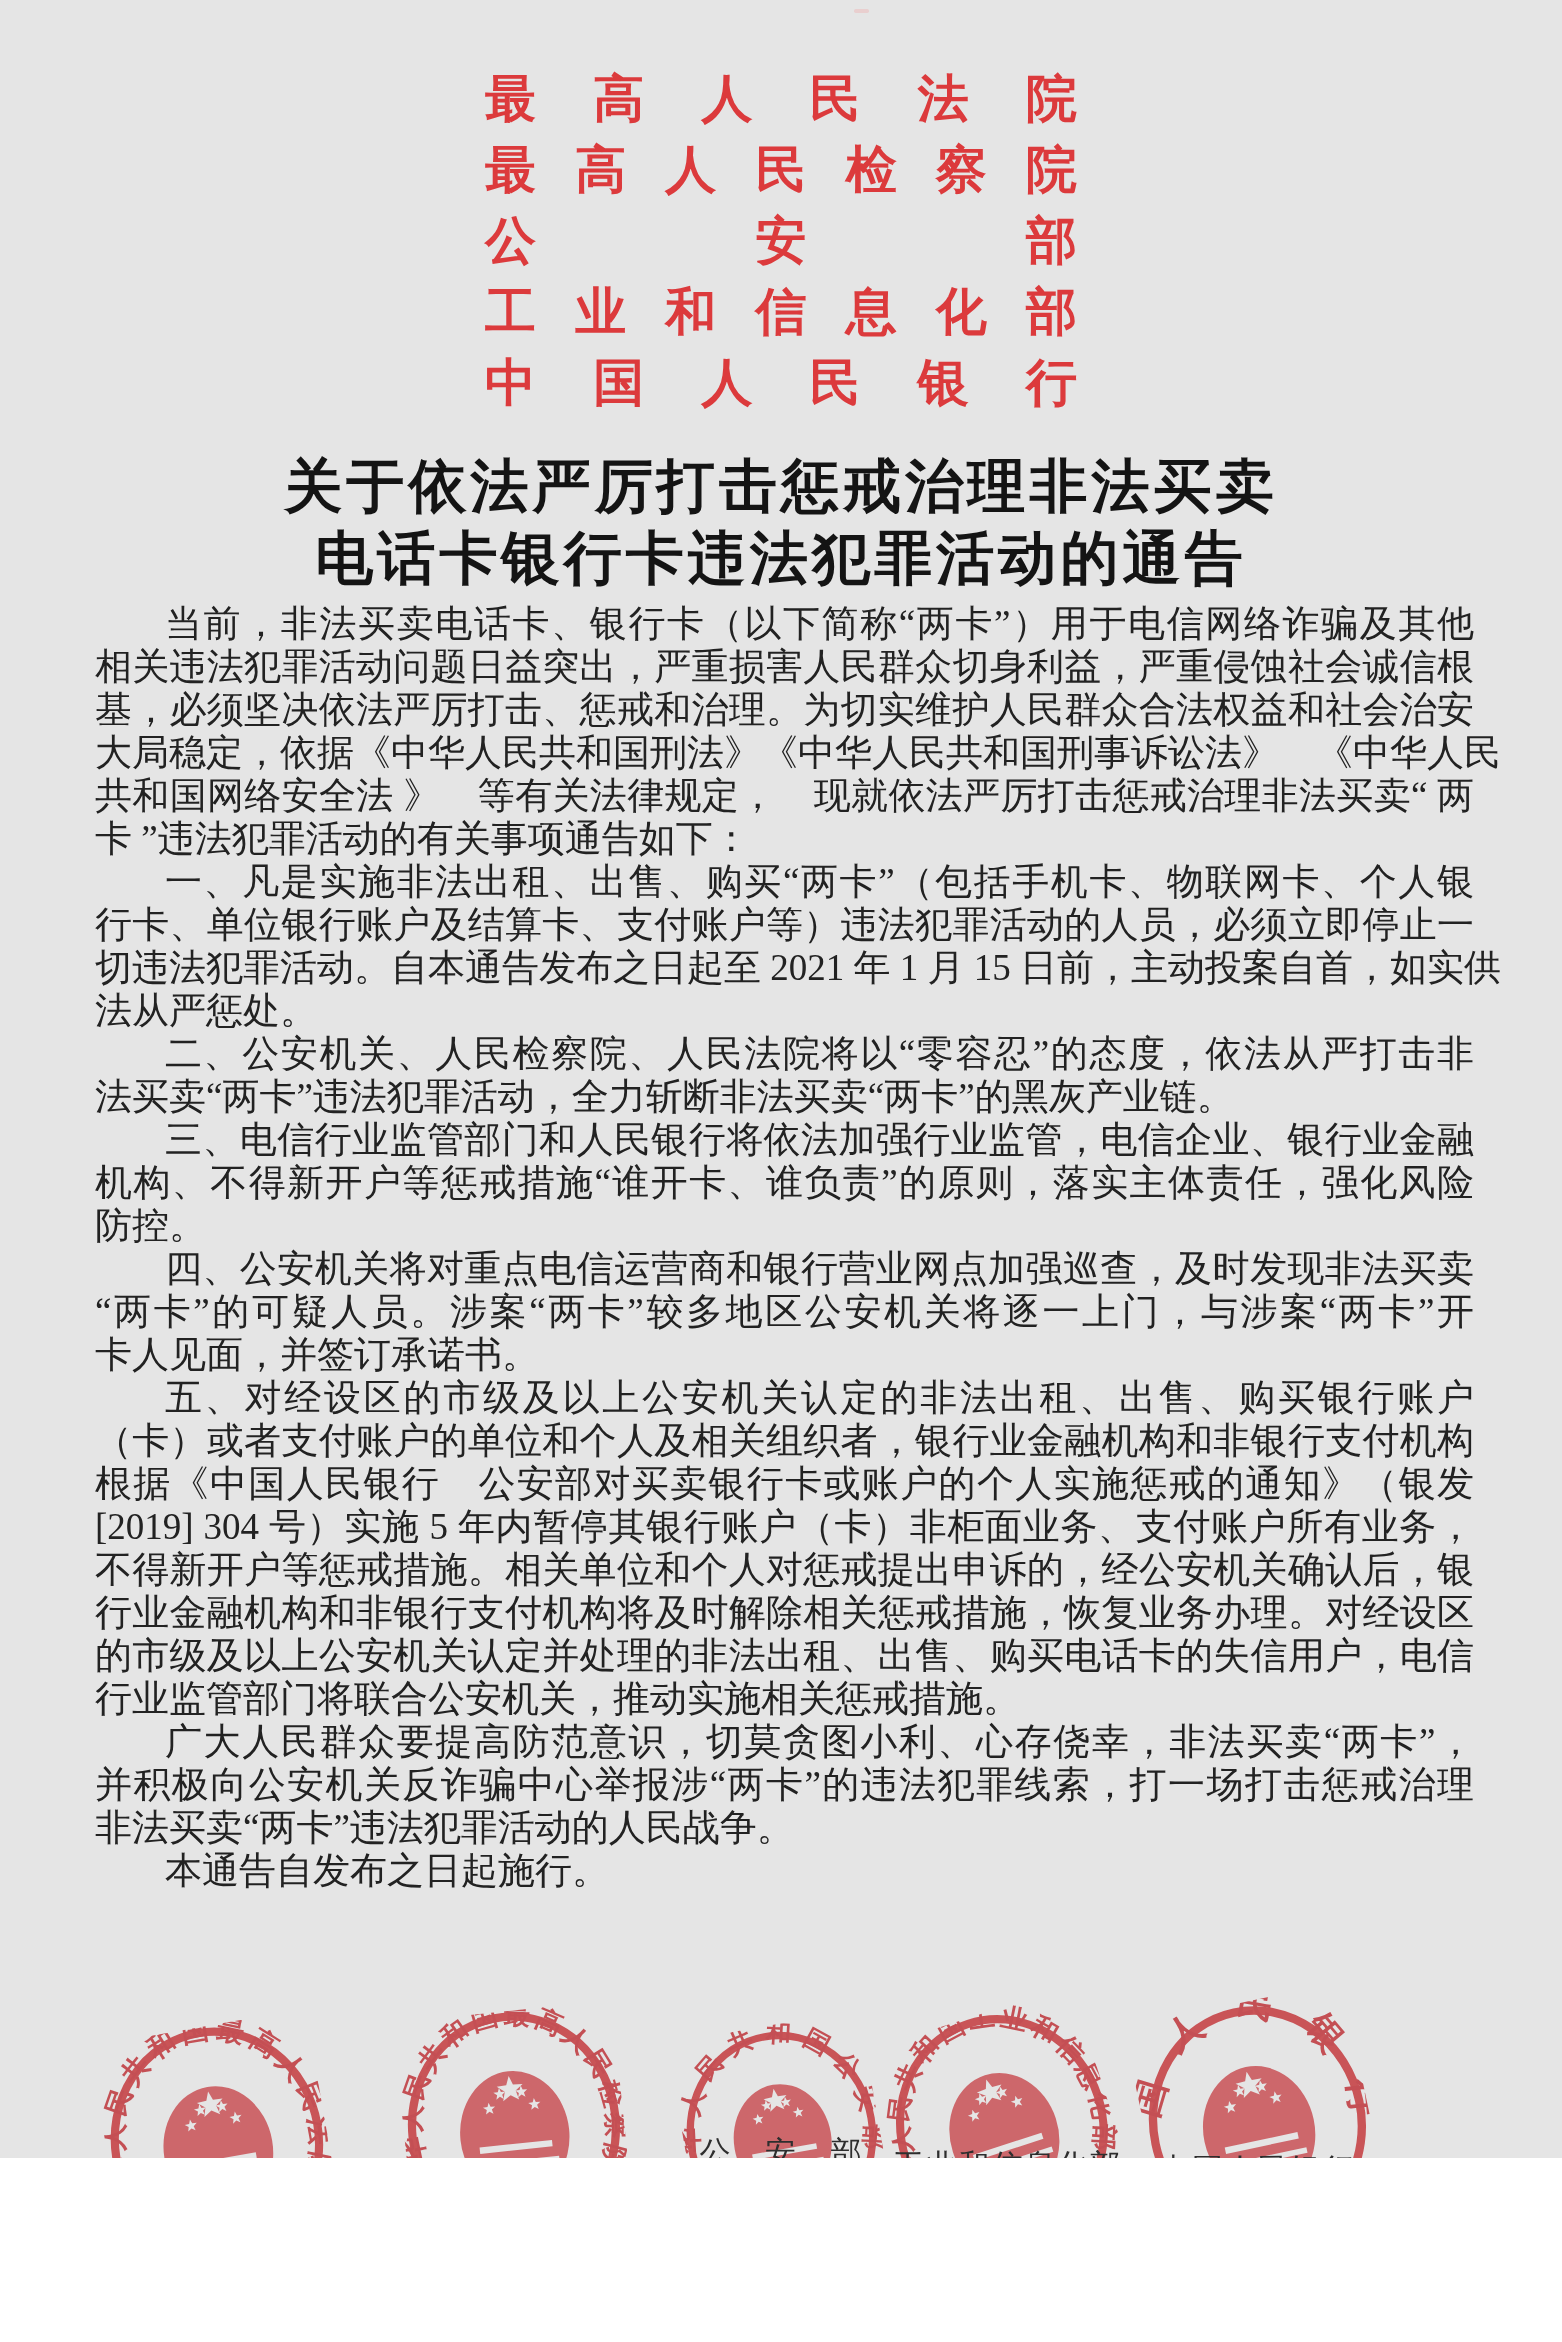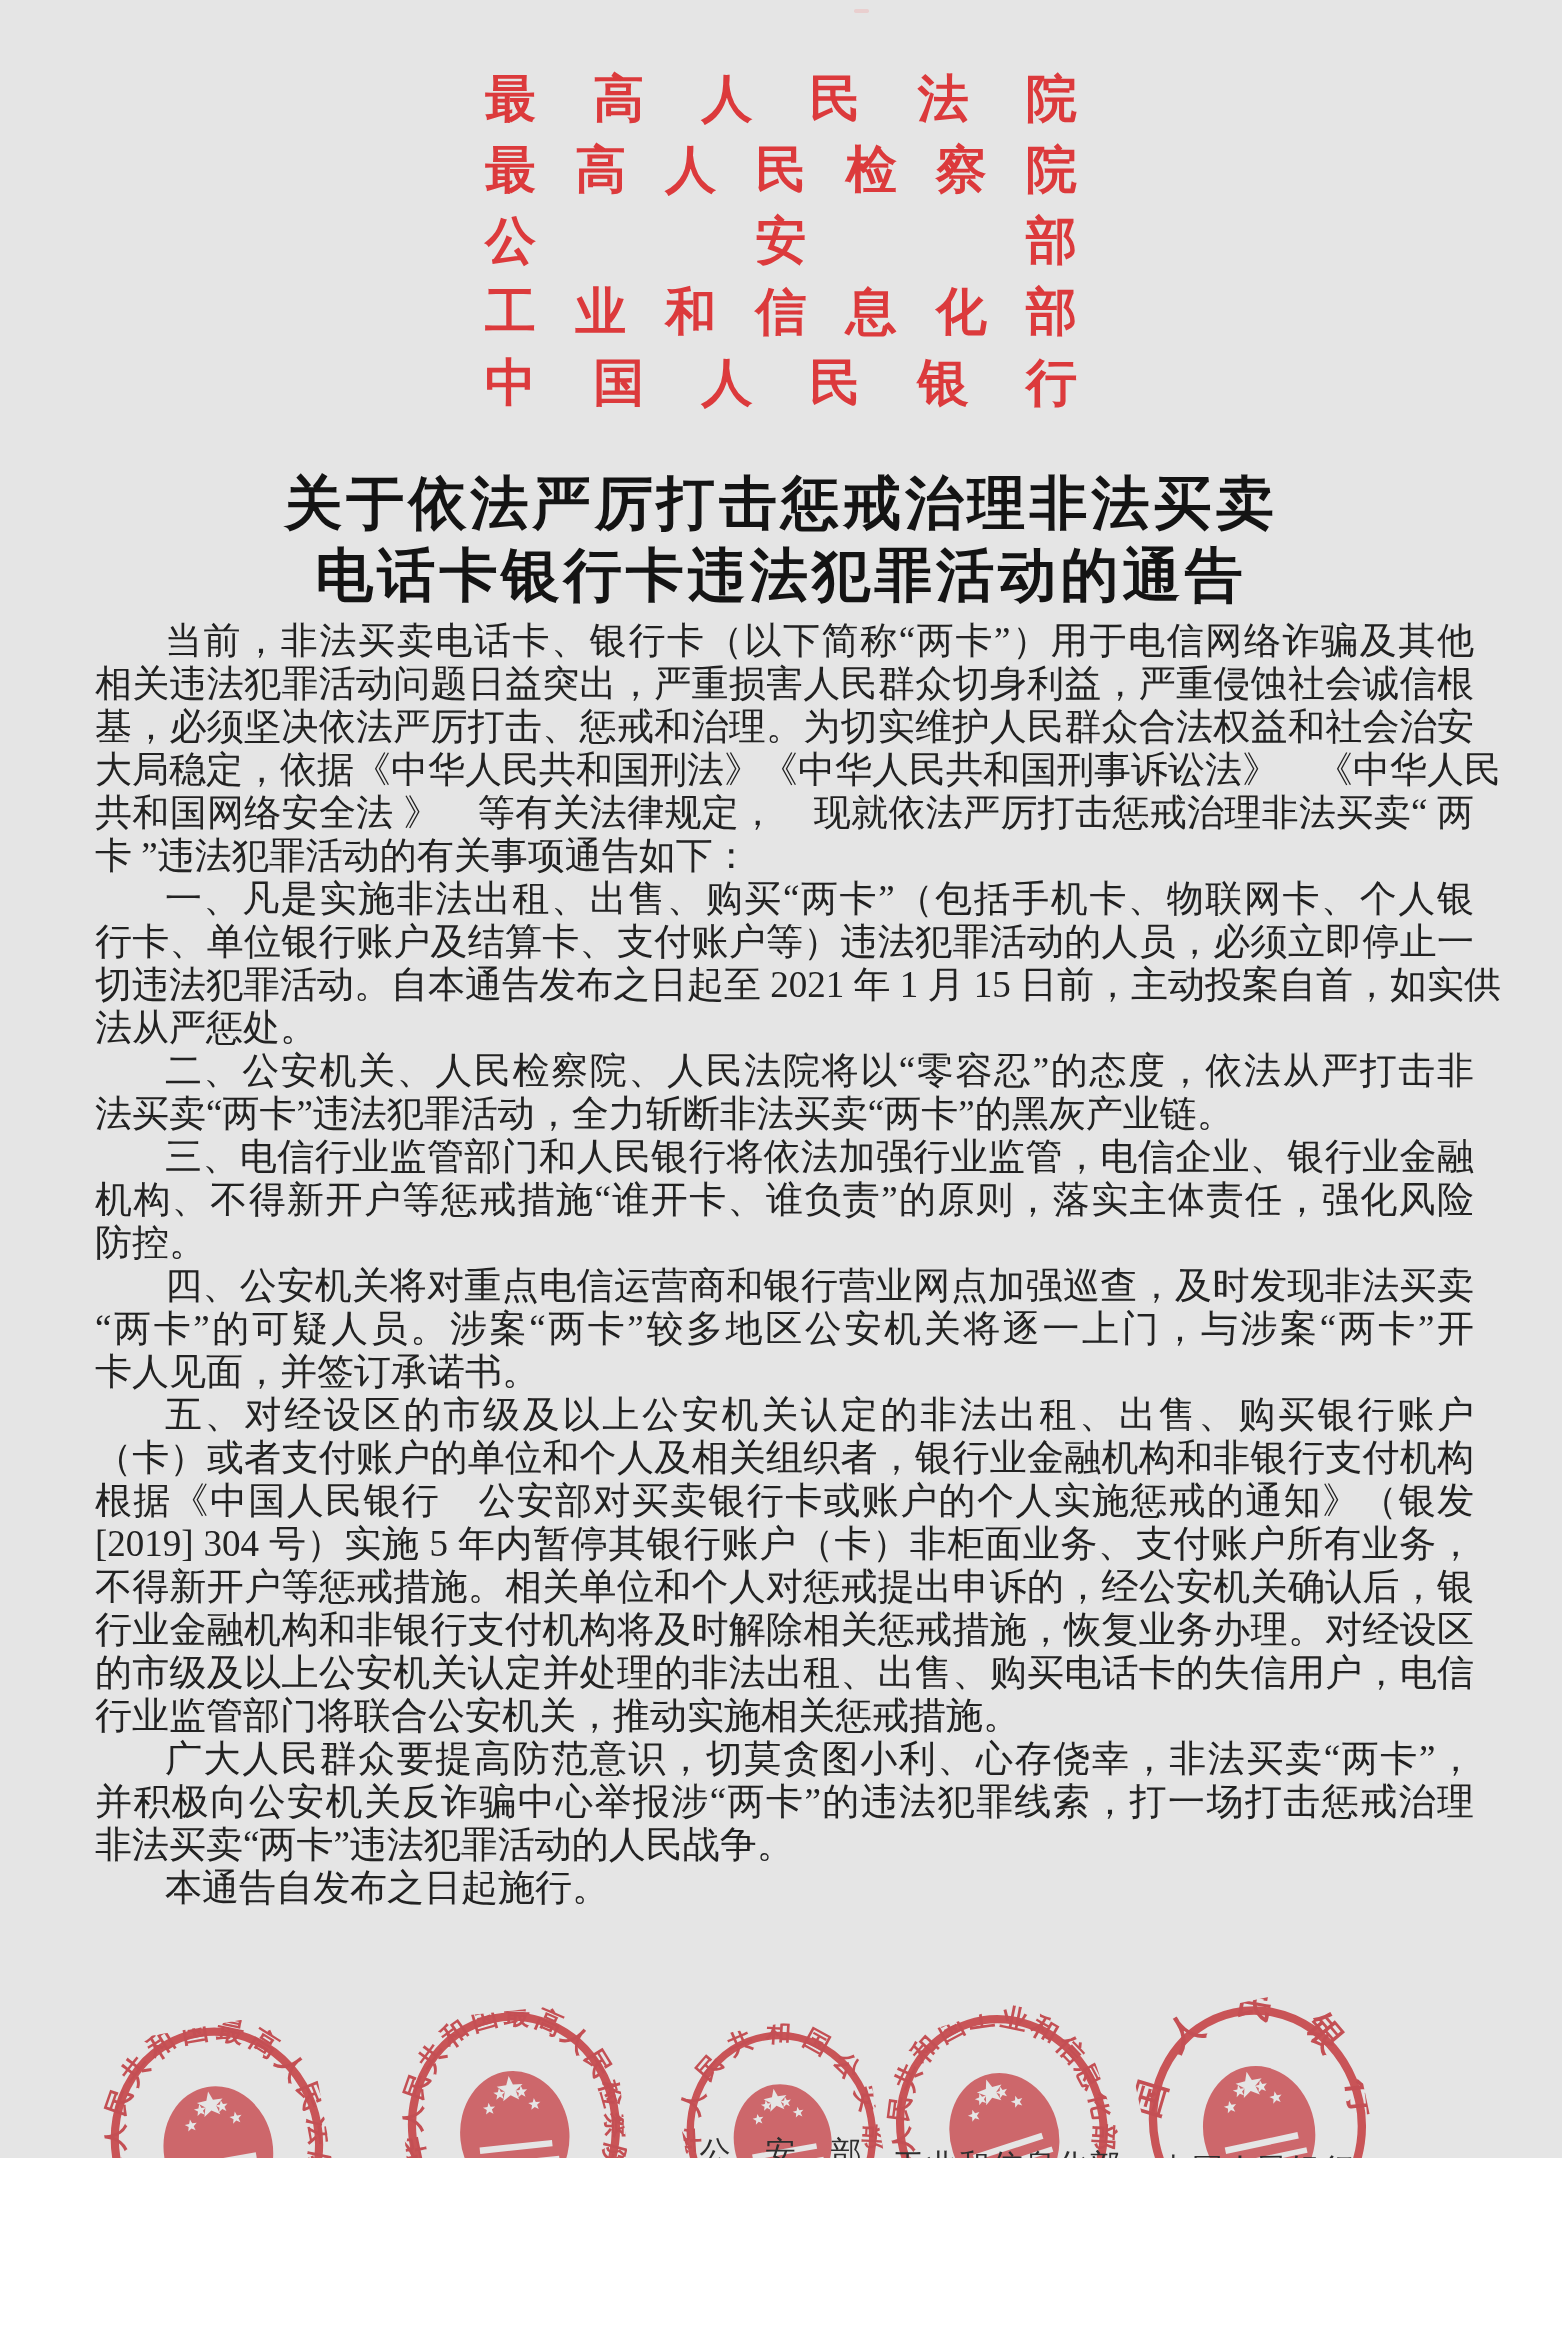--- a/index.html
+++ b/index.html
@@ -8,21 +8,21 @@
     font-family:"Liberation Serif","DejaVu Serif",serif;overflow:hidden;
   }
   .artifact{position:absolute;left:854px;top:9.2px;width:14.7px;height:3.7px;background:#e9cfcf;border-radius:1.8px;}
   
   .hdr{width:592px;margin:0 auto;padding-top:64px;}
   .hline{
     font-size:51px;line-height:71px;font-weight:bold;color:#dc3a3c;
     text-align:justify;text-align-last:justify;letter-spacing:0;
   }
   
-  .title{margin-top:49px;}
+  .title{margin-top:32px;}
   .tline{
     font-size:58px;line-height:72px;font-weight:bold;color:#141414;
     text-align:center;letter-spacing:4.1px;
   }
   
   .body{padding:7.3px 88px 0 95px;color:#222;}
   .bl{
     font-size:37px;line-height:43px;
     text-align:justify;text-align-last:justify;
     white-space:nowrap;

